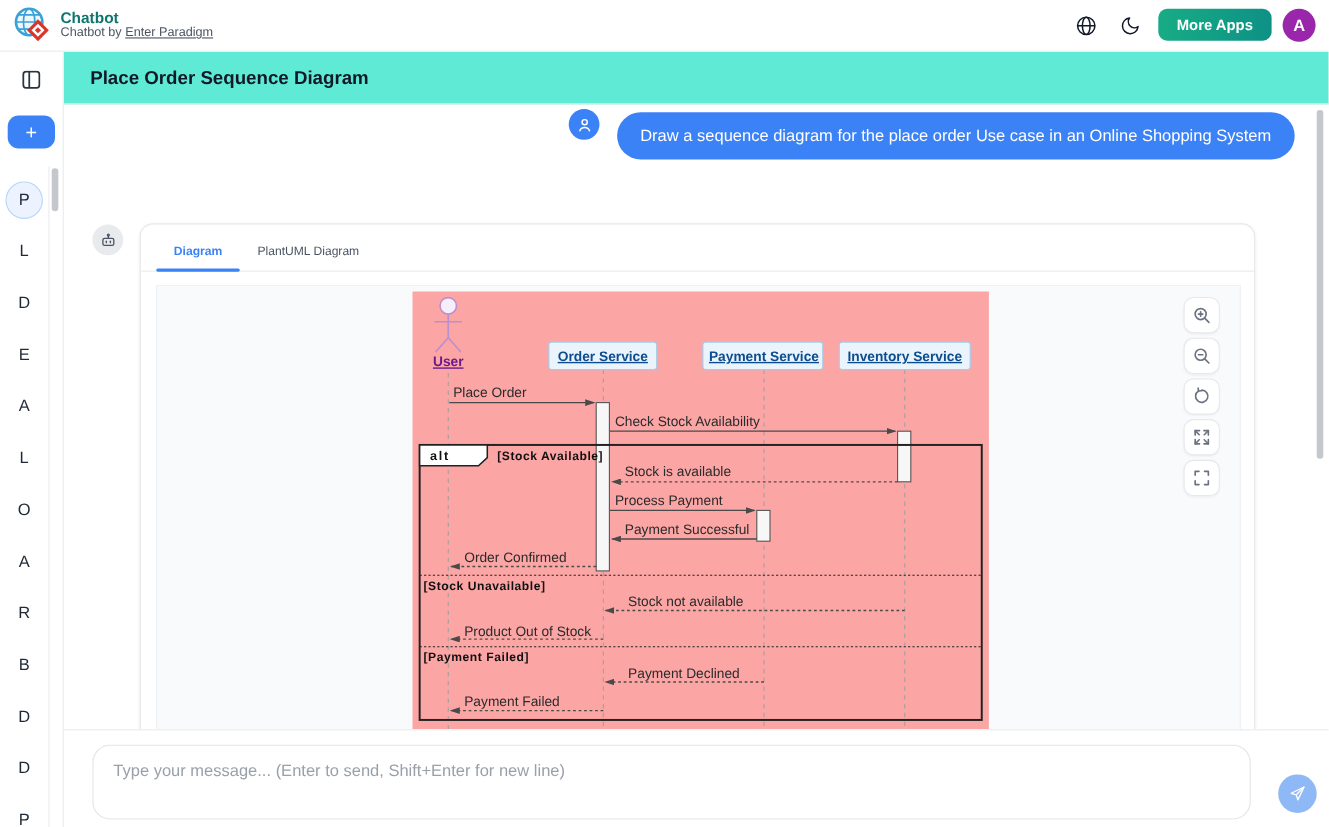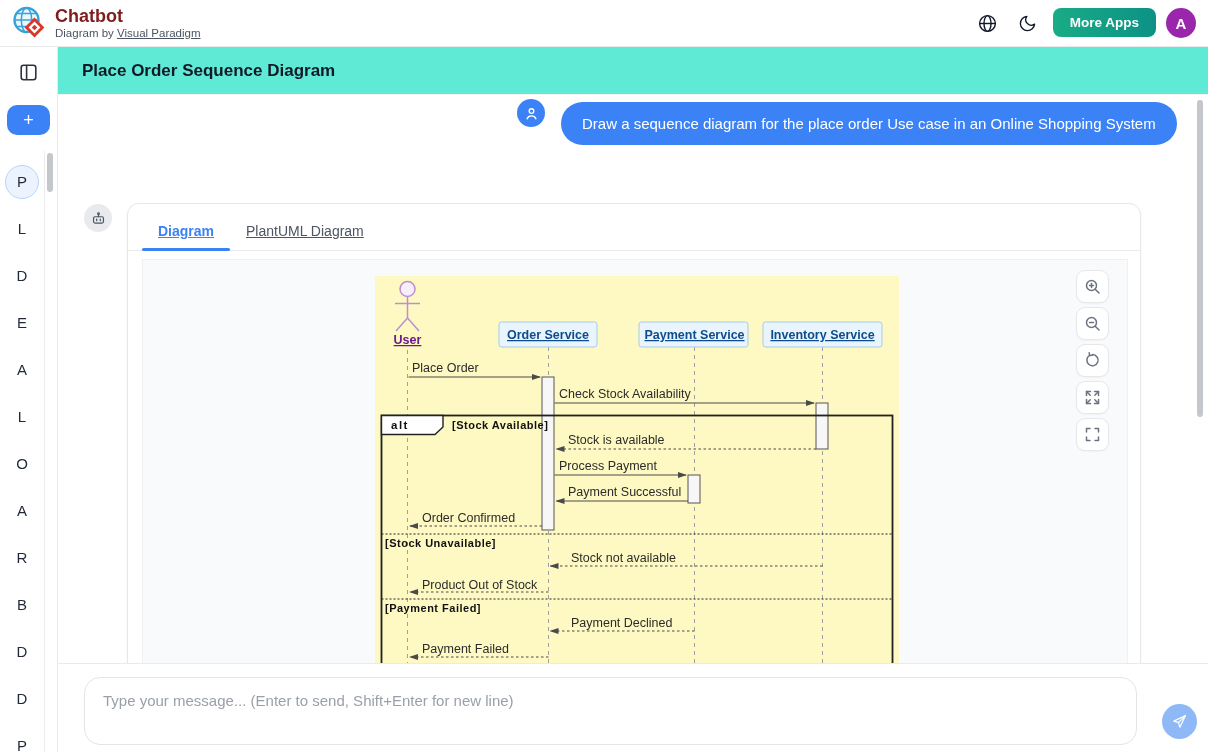--- a/index.html
+++ b/index.html
@@ -5,21 +5,21 @@
   * { margin:0; padding:0; box-sizing:border-box; }
   html,body { width:1208px; height:752px; }
   body { font-family:"Liberation Sans", sans-serif; background:#fff; color:#1f2937; overflow:hidden; }
   .app { position:relative; width:1208px; height:752px; background:#fff; overflow:hidden; }
 
   
   .topbar { position:absolute; left:0; top:0; width:1208px; height:47px; background:#fff;
             border-bottom:1px solid #e9eaec; display:flex; align-items:center; padding:0 12px; z-index:30; }
   .logo { width:36px; height:36px; margin-right:7px; flex:0 0 auto; }
   .title-wrap { display:flex; flex-direction:column; line-height:1.15; }
-  .app-title { font-size:18px; font-weight:700; color:#7f1d1d; }
+  .app-title { font-size:14px; font-weight:700; color:#0f766e; }
   .powered { font-size:11.5px; color:#4b5563; }
   .powered a { color:#4b5563; text-decoration:underline; cursor:pointer; }
   .topbar-right { margin-left:auto; display:flex; gap:10px; }
   .icon-btn { width:30px; height:30px; border:none; background:transparent; display:flex; align-items:center;
               justify-content:center; cursor:pointer; color:#111827; }
   .more-apps { height:29px; padding:0 17px; border:none; border-radius:8px; color:#fff; font-weight:700;
                font-size:13.5px; font-family:"Liberation Sans",sans-serif; cursor:pointer;
                background:linear-gradient(90deg,#18ac85,#0d9185); }
   .avatar { width:30px; height:30px; border-radius:50%; background:#9a26ab; color:#fff; font-weight:700;
             font-size:15px; display:flex; align-items:center; justify-content:center; cursor:pointer; }
@@ -49,28 +49,28 @@
   .user-avatar { position:absolute; left:459px; top:4px; width:28px; height:28px; border-radius:50%;
                  background:#3b82f6; display:flex; align-items:center; justify-content:center; }
   .user-bubble { position:absolute; left:503px; top:7px; height:43px; border-radius:22px; background:#3b82f6;
                  color:#fff; font-size:15px; display:flex; align-items:center; padding:2px 21px; white-space:nowrap; }
   .bot-avatar { position:absolute; left:26px; top:109px; width:28px; height:28px; border-radius:50%;
                 background:#e9eaee; display:flex; align-items:center; justify-content:center; }
 
   .card { position:absolute; left:69px; top:108px; width:1014px; height:600px; background:#fff;
           border:1px solid #e7e8ea; border-radius:12px; box-shadow:0 1px 3px rgba(0,0,0,.05); }
   .tabs { display:flex; padding:9px 14px 0 14px; border-bottom:1px solid #e9eaec; }
-  .tab { padding:10px 16px 11px 16px; font-size:14px; color:#4b5563; background:transparent; border:none;
-         cursor:pointer; position:relative; font-family:"Liberation Sans",sans-serif;text-decoration:underline; }
+  .tab { padding:10px 16px 11px 16px; font-size:11px; color:#4b5563; background:transparent; border:none;
+         cursor:pointer; position:relative; font-family:"Liberation Sans",sans-serif; }
   .tab.active { color:#3b82f6; font-weight:600; }
   .tab.active::after { content:""; position:absolute; left:0; right:0; bottom:-1px; height:3px; background:#3b82f6; border-radius:2px; }
 
   .diagram-panel { position:absolute; left:14px; top:55px; width:986px; height:545px; background:#f8fafc;
                    border:1px solid #eef0f3; overflow:hidden; }
-  .canvas { position:absolute; left:232px; top:16px; width:524px; height:398px; background:#fef9c3; }
+  .canvas { position:absolute; left:232px; top:5px; width:524px; height:398px; background:#fca5a5; }
 
   .zoom-controls { position:absolute; left:933px; top:10px; display:flex; flex-direction:column; gap:4px; }
   .zctl { width:33px; height:33px; background:#fff; border:1px solid #e7e8ea; border-radius:9px;
           display:flex; align-items:center; justify-content:center; cursor:pointer; box-shadow:0 1px 2px rgba(0,0,0,.04); }
 
   
   .main-thumb { position:absolute; left:1197px; top:100px; width:6px; height:317px; background:#c4c7cc;
                 border-radius:3px; z-index:25; }
 
   
@@ -103,21 +103,21 @@
       <line x1="4.5" y1="8.5" x2="24.5" y2="8.5" stroke="#3aa0d8" stroke-width="1.5"></line>
       <line x1="4.5" y1="21.5" x2="24.5" y2="21.5" stroke="#3aa0d8" stroke-width="1.5"></line>
       <g transform="rotate(45 22.5 22.5)">
         <rect x="15.5" y="15.5" width="14" height="14" fill="#d8362a"></rect>
         <rect x="18.3" y="18.3" width="8.4" height="8.4" fill="#fff"></rect>
         <rect x="20.5" y="20.5" width="4" height="4" fill="#d8362a"></rect>
       </g>
     </svg>
     <div class="title-wrap">
       <span class="app-title">Chatbot</span>
-      <span class="powered"><span>Diagram by </span><a>Visual Paradigm</a></span>
+      <span class="powered"><span>Chatbot by </span><a>Enter Paradigm</a></span>
     </div>
     <div class="topbar-right">
       <button class="icon-btn">
         <svg width="21" height="21" viewBox="0 0 24 24" fill="none" stroke="#111827" stroke-width="1.6">
           <circle cx="12" cy="12" r="9"></circle>
             <ellipse cx="12" cy="12" rx="4" ry="9"></ellipse>
             <line x1="3" y1="12" x2="21" y2="12"></line>
         </svg>
       </button>
       <button class="icon-btn">

